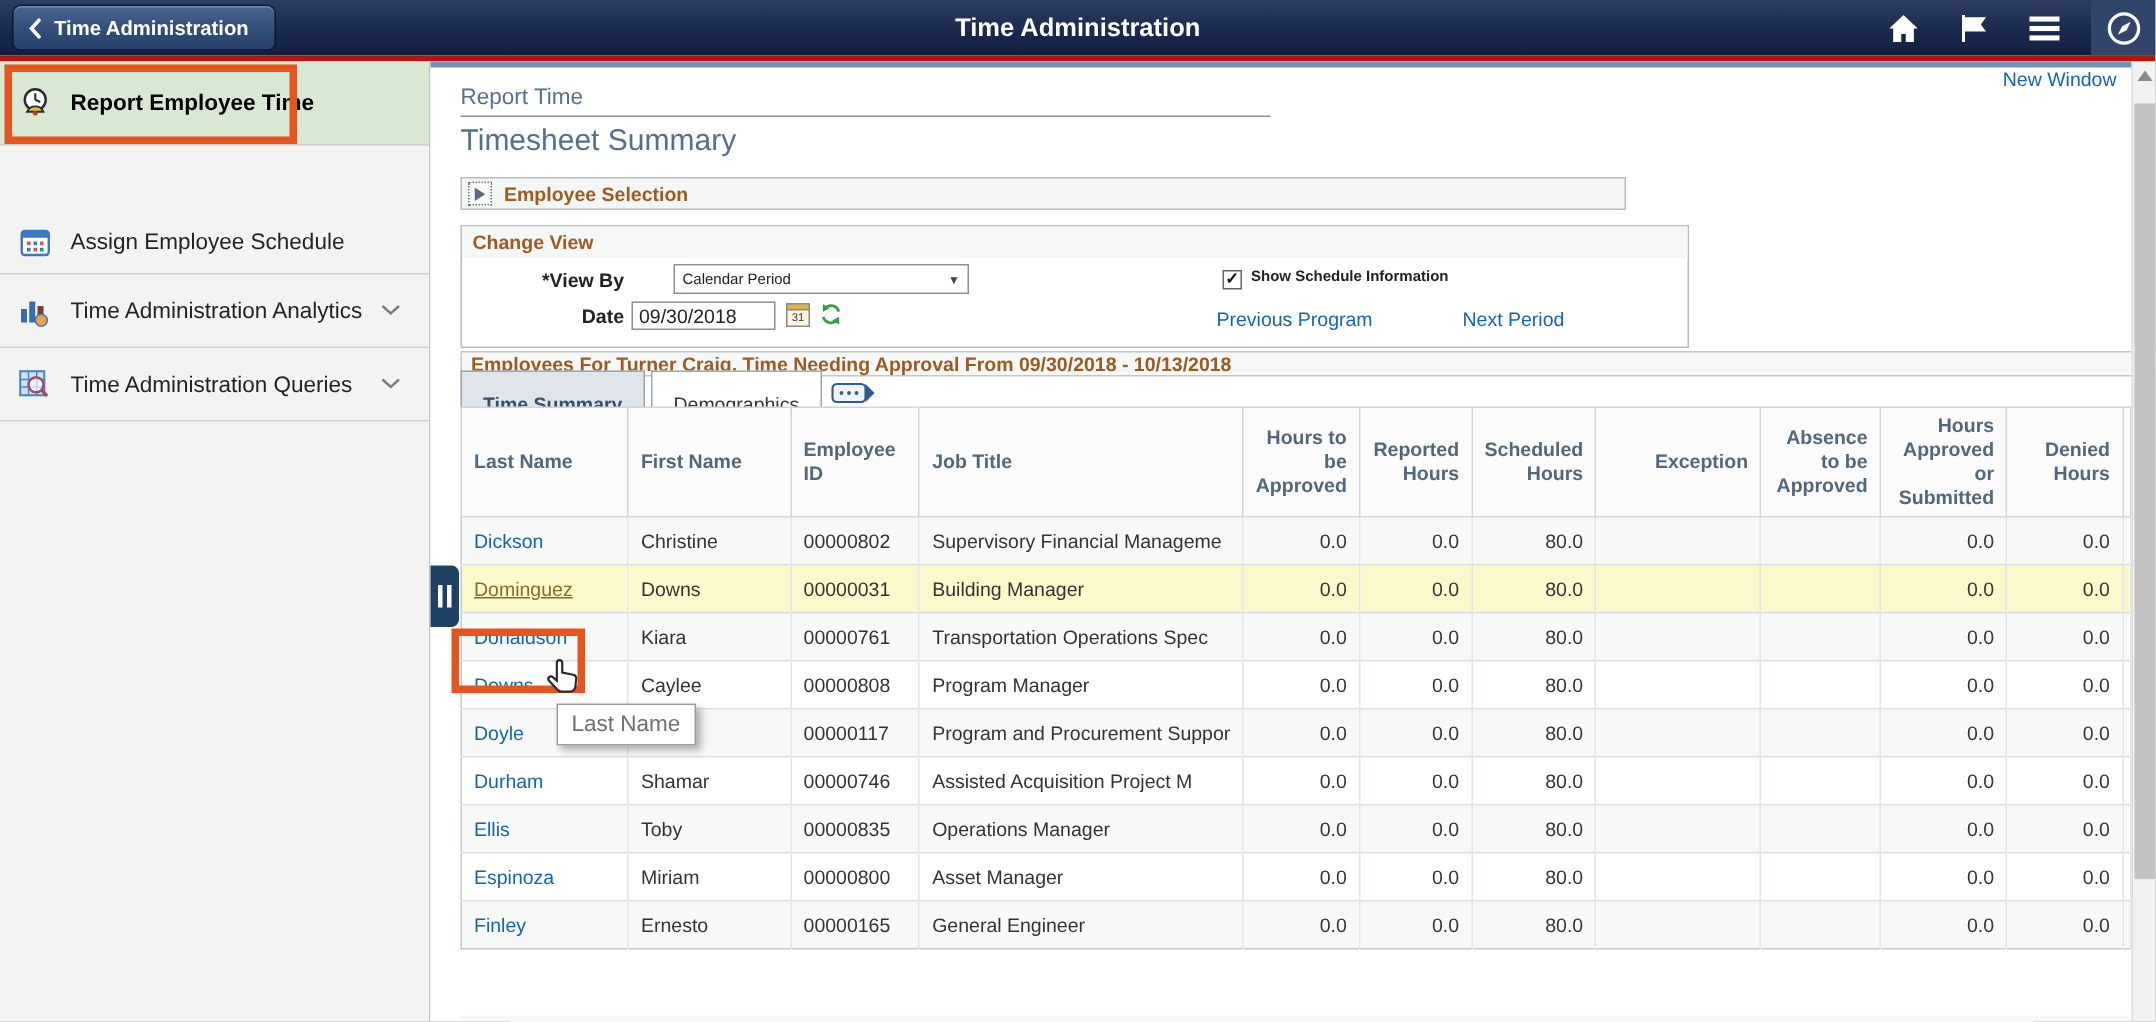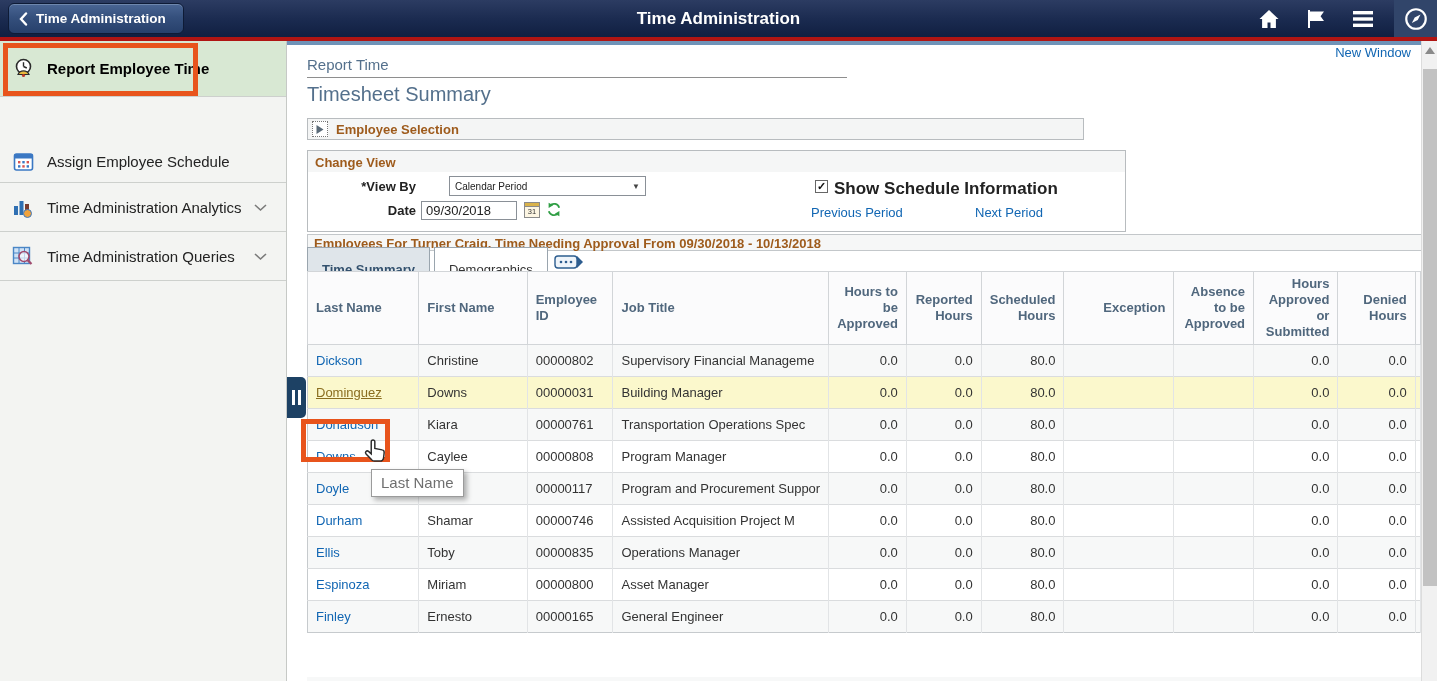--- a/index.html
+++ b/index.html
@@ -61,21 +61,21 @@
     border: 1px solid #8a9097; font-size: 10px; color: #222; display: flex; align-items: center;
     padding: 0 8px 0 5px; cursor: pointer; margin-left: 28px; }
   .fake-select::after { content: "▼"; position: absolute; right: 5px; font-size: 8px; color: #444; }
   .date-input { position: absolute; left: 113px; top: 50px; width: 96px; height: 19px;
     border: 1px solid #8a9097; font-size: 13px; color: #222; padding: 0 4px; font-family: "Liberation Sans", sans-serif; }
   .cal-ico { position: absolute; left: 216px; top: 50px; cursor: pointer; }
   .refresh-ico { position: absolute; left: 238px; top: 50px; cursor: pointer; }
   .cv-check { position: absolute; left: 507px; top: 29px; width: 13px; height: 13px; border: 1px solid #666;
     background: #fff; font-size: 11px; line-height: 11px; text-align: center; color: #111; cursor: pointer; }
   .cv-check::after { content: "✓"; font-weight: bold; }
-  .lbl-show { position: absolute; left: 526px; top: 28px; font-size: 17px; font-weight: bold; color: #222; }
+  .lbl-show { position: absolute; left: 526px; top: 28px; font-size: 10px; font-weight: bold; color: #222; }
   .link { color: #1166b3; font-size: 13px; cursor: pointer; text-decoration: none; }
   .prev-link { position: absolute; left: 503px; top: 54px; }
   .next-link { position: absolute; left: 667px; top: 54px; }
 
   .emps-bar { position: absolute; left: 20px; top: 193px; width: 1338px; height: 17px; background: #f6f7f7;
     border: 1px solid #c3c7ca; line-height: 15px; padding-left: 6px; }
 
   .tabs { position: absolute; left: 20px; top: 210px; height: 21px; display: flex; align-items: flex-end; }
   .tab { height: 20px; border: 1px solid #9aa5ae; border-bottom: none; padding: 12px 14px; font-size: 13px;
     line-height: 19px; cursor: pointer; background: #fff; color: #333; }
@@ -255,21 +255,21 @@
       <span class="refresh-ico">
         <svg width="16" height="17" viewBox="0 0 16 16">
             <path d="M13.2 6.2A5.4 5.4 0 0 0 4 4.1" fill="none" stroke="#2f9e44" stroke-width="1.8"></path>
             <polygon points="2.6,1.2 2.6,6.4 7.2,3.8" fill="#2f9e44"></polygon>
             <path d="M2.8 9.8A5.4 5.4 0 0 0 12 11.9" fill="none" stroke="#2f9e44" stroke-width="1.8"></path>
             <polygon points="13.4,14.8 13.4,9.6 8.8,12.2" fill="#2f9e44"></polygon>
           </svg>
       </span>
       <span class="cv-check"></span>
       <span class="lbl-show">Show Schedule Information</span>
-      <a class="link prev-link">Previous Period</a>
+      <a class="link prev-link">Previous Program</a>
       <a class="link next-link">Next Period</a>
     </div>
 
     <div class="emps-bar">
       <span class="rust">Employees For Turner Craig, Time Needing Approval From 09/30/2018 - 10/13/2018</span>
     </div>
 
     <div class="tabs">
       <span class="tab active">Time Summary</span>
       <span class="tab">Demographics</span>

